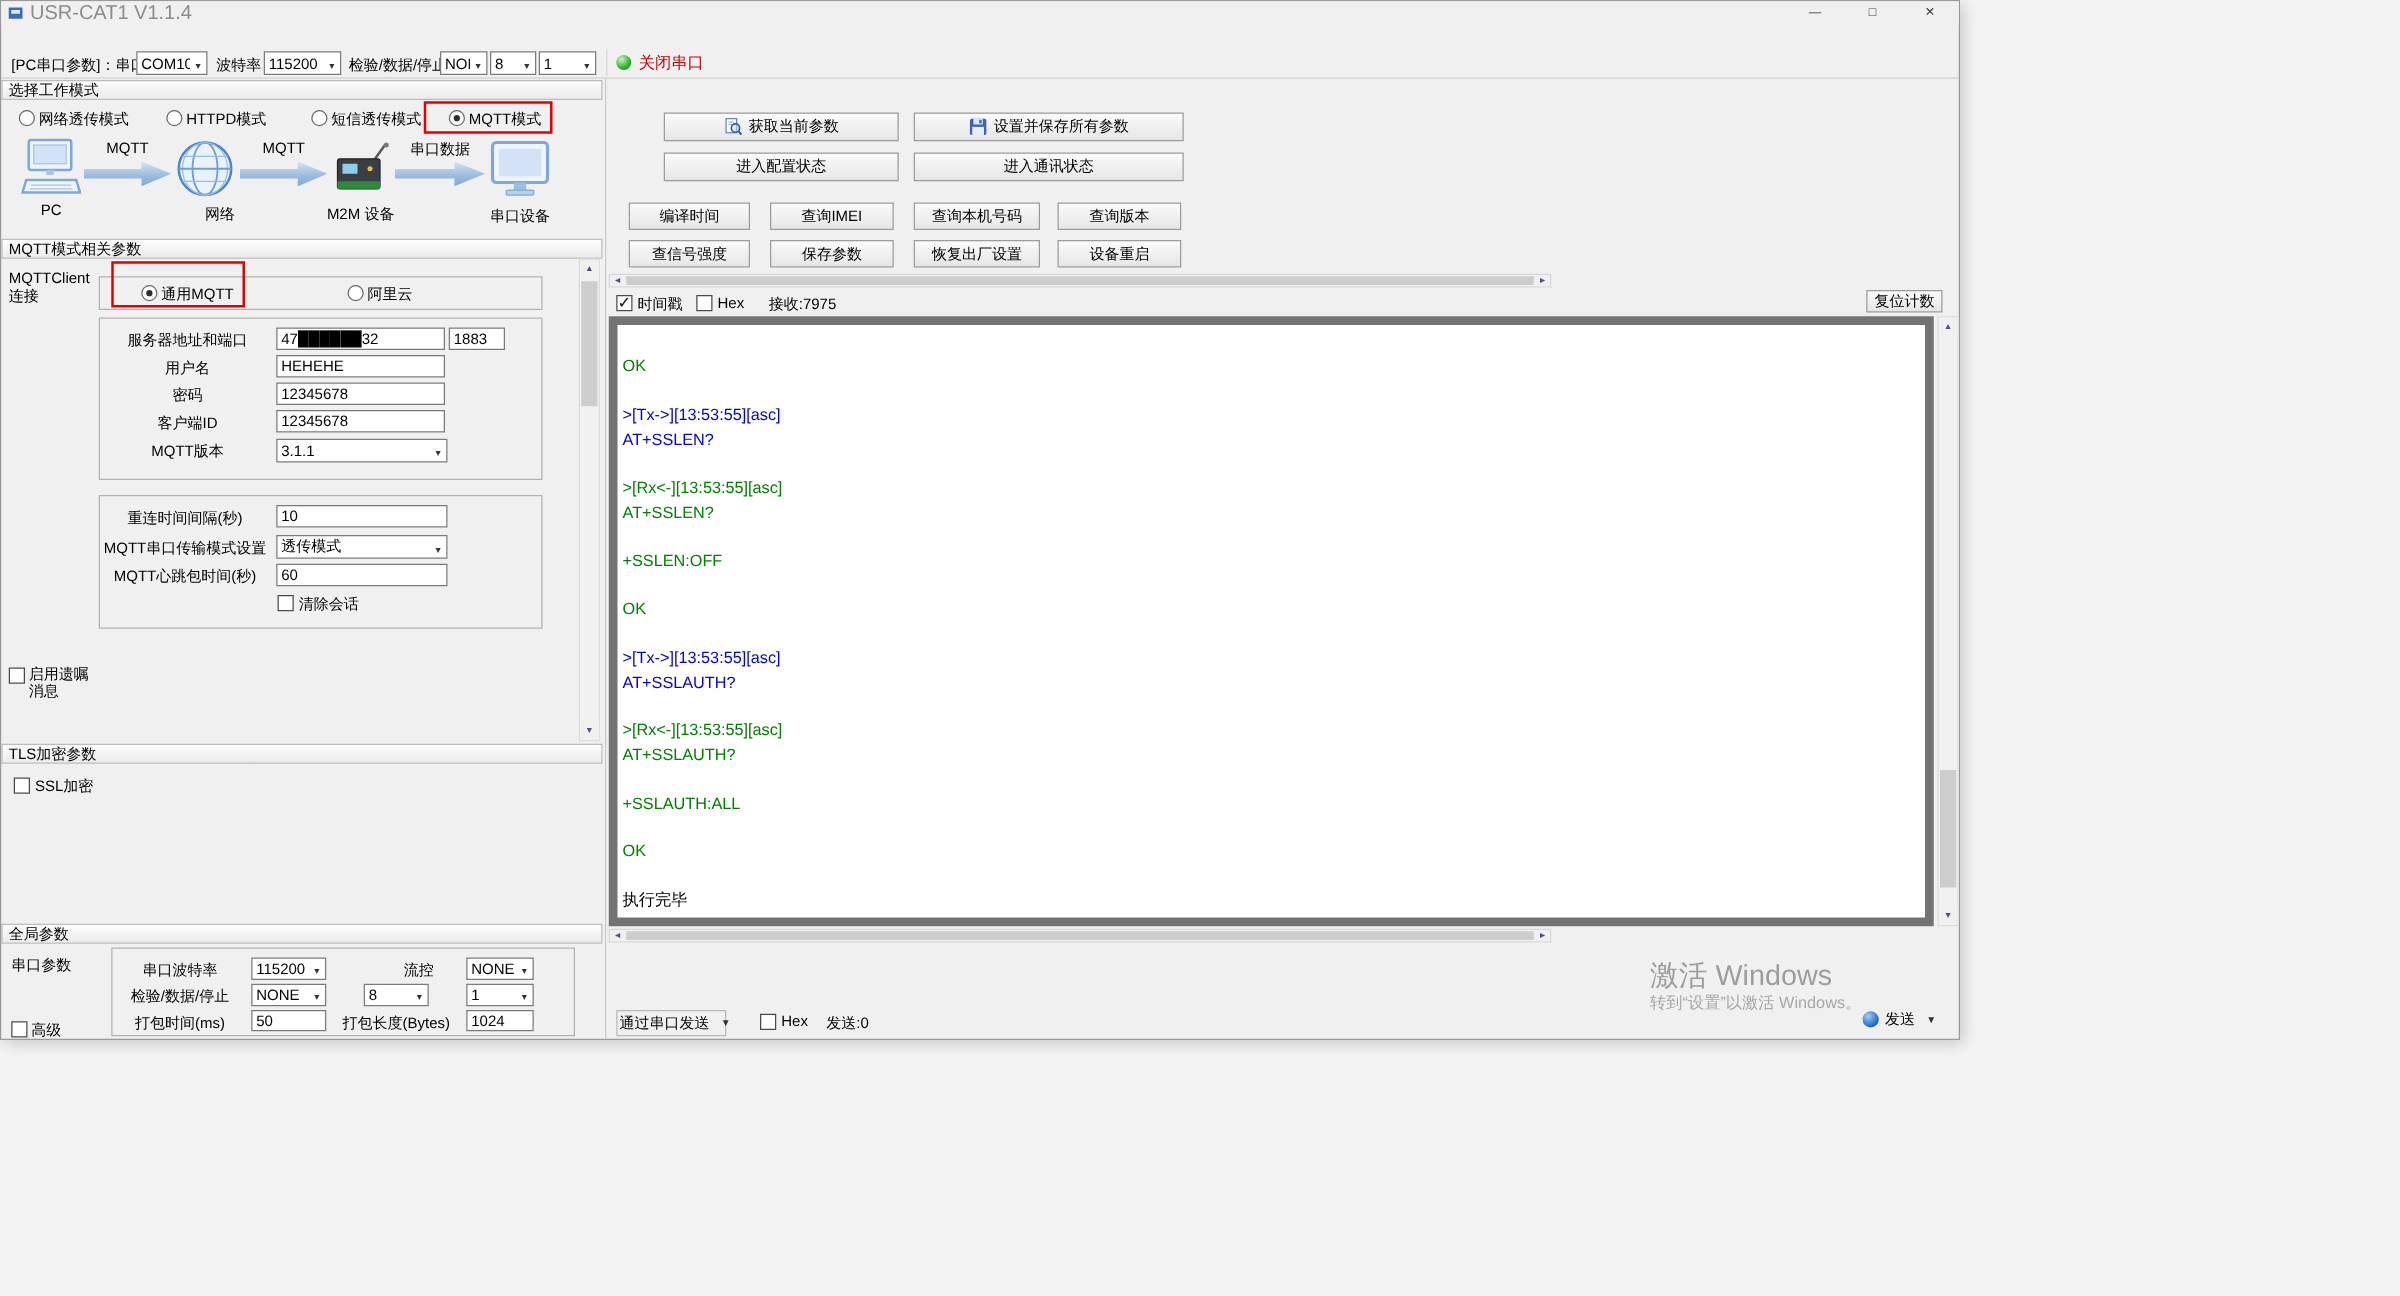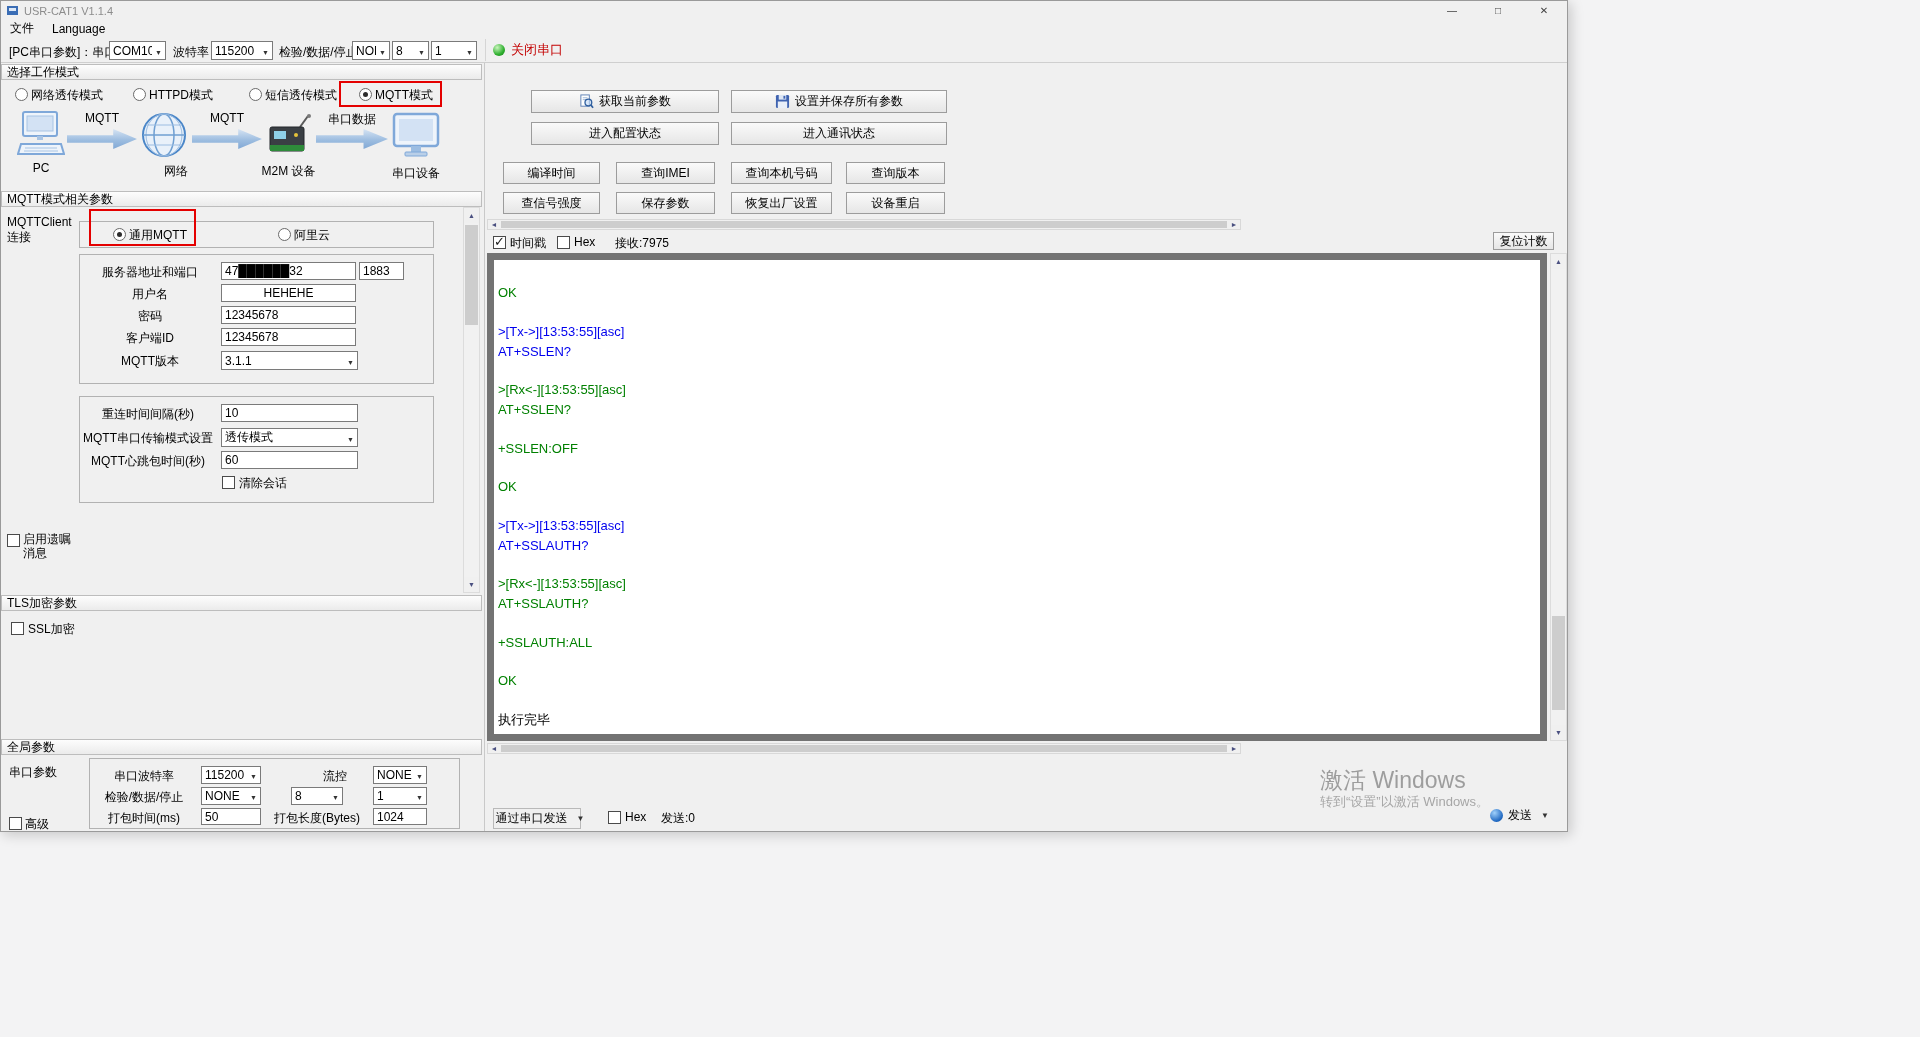--- a/index.html
+++ b/index.html
@@ -27,21 +27,21 @@
 .hscroll{position:absolute;background:#f0f0f0;border:1px solid #d8d8d8}
 .vscroll{position:absolute;background:#f1f1f1;border:1px solid #dcdcdc}
 .sbtn{position:absolute;display:flex;align-items:center;justify-content:center;background:#f0f0f0;color:#4a5080}
 .sbtn.up{left:0;right:0;top:0;height:15px}.sbtn.up::before{content:"▲";font-size:7px}
 .sbtn.dn{left:0;right:0;bottom:0;height:15px}.sbtn.dn::before{content:"▼";font-size:7px}
 .sbtn.lf{top:0;bottom:0;left:0;width:12px}.sbtn.lf::before{content:"◄";font-size:7px}
 .sbtn.rt{top:0;bottom:0;right:0;width:12px}.sbtn.rt::before{content:"►";font-size:7px}
 .vthumb{position:absolute;left:1px;right:1px;background:#cdcdcd}
 .hthumb{position:absolute;top:1px;bottom:1px;background:#cdcdcd}
 .titlebar{position:absolute;left:0;top:0;width:100%;height:19px;display:flex;align-items:center;background:#f0f0f0}
-.apptitle{font-size:11px;color:#8c8c8c;margin-left:5px}
+.apptitle{font-size:16px;color:#8c8c8c;margin-left:5px}
 .appicon{margin-left:5px;display:flex;align-items:center}
 .wctl{position:absolute;right:0;top:0;height:19px;display:flex}
 .wbtn{width:46px;height:19px;display:flex;align-items:center;justify-content:center;font-size:10px;color:#3e3e3e}
 .menubar{position:absolute;left:0;top:19px;width:100%;height:17px;display:flex;align-items:center}
 .menuitem{font-size:12px;padding:0 9px;height:100%;display:flex;align-items:center}
 .toolbar{position:absolute;left:0;top:36px;width:100%;height:26px;border-bottom:1px solid #cfcfcf}
 .ball{display:inline-block;width:12px;height:12px;border-radius:50%;background:radial-gradient(circle at 35% 30%,#c9f5bd,#2fb02f 60%,#157a15)}
 .sendball{display:inline-block;width:13px;height:13px;border-radius:50%;background:radial-gradient(circle at 35% 30%,#9fd0fb,#1d66c0 70%,#114a92)}
 .closelabel{font-size:13px;color:#c30000}
 .arrow{position:absolute;background:linear-gradient(180deg,#dbe7f5,#9dbde0 55%,#7ea6d4);clip-path:polygon(0 33%,66% 33%,66% 5%,100% 50%,66% 95%,66% 67%,0 67%)}
@@ -67,24 +67,20 @@
           </svg>
     </span>
     <span class="apptitle">USR-CAT1 V1.1.4</span>
     <div class="wctl">
       <span class="wbtn">—</span>
       <span class="wbtn">□</span>
       <span class="wbtn">✕</span>
     </div>
   </div>
 
-  <div class="menubar">
-    <span class="menuitem">文件</span>
-    <span class="menuitem">Language</span>
-  </div>
 
   <div class="toolbar">
     <span class="lbl" style="left:8px;top:7px">[PC串口参数]：串口号</span>
     <div class="sel" style="left:108px;top:4px;width:57px;height:19px">
       <span class="v">COM10</span>
           <span class="a"></span>
     </div>
     <span class="lbl" style="left:172px;top:7px">波特率</span>
     <div class="sel" style="left:210px;top:4px;width:62px;height:19px">
       <span class="v">115200</span>
@@ -189,21 +185,21 @@
   <span class="lbl" style="left:128px;top:226px">通用MQTT</span>
   <span class="radio" style="left:277px;top:227px"></span>
   <span class="lbl" style="left:293px;top:226px">阿里云</span>
   <div class="redbox" style="left:88px;top:208px;width:107px;height:37px"></div>
 
   <div class="abs" style="left:78px;top:253px;width:355px;height:130px;border:1px solid #b2b2b2"></div>
   <span class="lbl lblr" style="left:80px;top:263px;width:138px">服务器地址和端口</span>
   <input class="tb" style="left: 220px; top: 261px; width: 135px; height: 18px;" value="47██████32">
   <input class="tb" style="left: 358px; top: 261px; width: 45px; height: 18px;" value="1883">
   <span class="lbl lblr" style="left:80px;top:285px;width:138px">用户名</span>
-  <input class="tb" style="left: 220px; top: 283px; width: 135px; height: 18px; text-align: center;" value="HEHEHE">
+  <input class="tb" style="left: 220px; top: 283px; width: 135px; height: 18px;" value="HEHEHE">
   <span class="lbl lblr" style="left:80px;top:307px;width:138px">密码</span>
   <input class="tb" style="left: 220px; top: 305px; width: 135px; height: 18px;" value="12345678">
   <span class="lbl lblr" style="left:80px;top:329px;width:138px">客户端ID</span>
   <input class="tb" style="left: 220px; top: 327px; width: 135px; height: 18px;" value="12345678">
   <span class="lbl lblr" style="left:80px;top:352px;width:138px">MQTT版本</span>
   <div class="sel" style="left:220px;top:350px;width:137px;height:19px">
     <span class="v">3.1.1</span>
         <span class="a"></span>
   </div>
 

